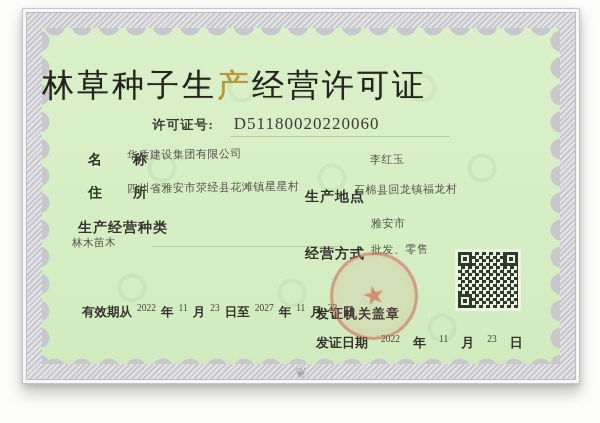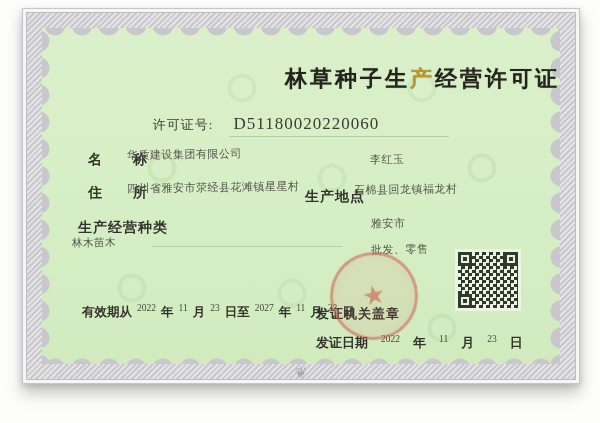--- a/index.html
+++ b/index.html
@@ -44,31 +44,31 @@
     background-size:12px 27px;background-repeat:repeat-y;}
   .sc-right{top:0;bottom:0;right:0;width:10px;
     background-image:radial-gradient(circle at 13px 13px,#c8c8cc 10px,transparent 11px);
     background-size:12px 27px;background-repeat:repeat-y;background-position:right top;}
   .ornament{
     position:absolute;bottom:2px;left:50%;transform:translateX(-50%);
     color:#a9a9ae;font-size:15px;z-index:4;line-height:1;
   }
 
   .title{
-    position:absolute;top:36px;left:0;right:0;text-align:right;
-    font-size:22px;font-weight:bold;letter-spacing:3px;color:#24241c;
+    position:absolute;top:36px;left:0;right:0;text-align:left;
+    font-size:32px;font-weight:normal;letter-spacing:3px;color:#24241c;
     text-shadow:0 0 1px rgba(40,40,30,0.4);white-space:nowrap;
   }
   .title .gold{color:#bd952b;}
 
   .license-row{
     position:absolute;top:86px;left:0;right:0;
     display:flex;justify-content:center;align-items:baseline;gap:16px;
   }
-  .license-label{font-size:13px;font-weight:normal;color:#3a3a32;letter-spacing:1px;}
+  .license-label{font-size:13px;font-weight:bold;color:#3a3a32;letter-spacing:1px;}
   .license-number{
     font-size:17px;color:#3c3c35;letter-spacing:1px;
     padding:0 70px 2px 4px;border-bottom:1px solid rgba(95,115,85,0.28);
   }
 
   .lbl{position:absolute;font-size:14px;font-weight:bold;color:#33332b;letter-spacing:1px;white-space:nowrap;}
   .val{position:absolute;font-size:11px;color:#54544c;letter-spacing:0.5px;white-space:nowrap;transform:rotate(-0.8deg);}
 
   .rule{position:absolute;height:1px;background:rgba(110,135,100,0.30);}
 
@@ -138,20 +138,21 @@
     <span class="val" style="left:30px;top:208px;font-size:10.5px;">林木苗木</span>
     <div class="rule" style="left:110px;top:218px;width:190px;"></div>
 
     <span class="val" style="left:328px;top:124px;">李红玉</span>
 
     <span class="lbl" style="left:263px;top:160px;">生产地点</span>
     <span class="val" style="left:312px;top:154px;">石棉县回龙镇福龙村</span>
 
     <span class="val" style="left:329px;top:188px;">雅安市</span>
 
+    <span class="lbl" style="left:263px;top:217px;">经营方式</span>
     <span class="val" style="left:329px;top:214px;">批发、零售</span>
 
     <div class="qr">
       <div class="finder tl"></div>
       <div class="finder tr"></div>
       <div class="finder bl"></div>
     </div>
 
     <div class="validity-row">
       <span class="w">有效期从</span>

